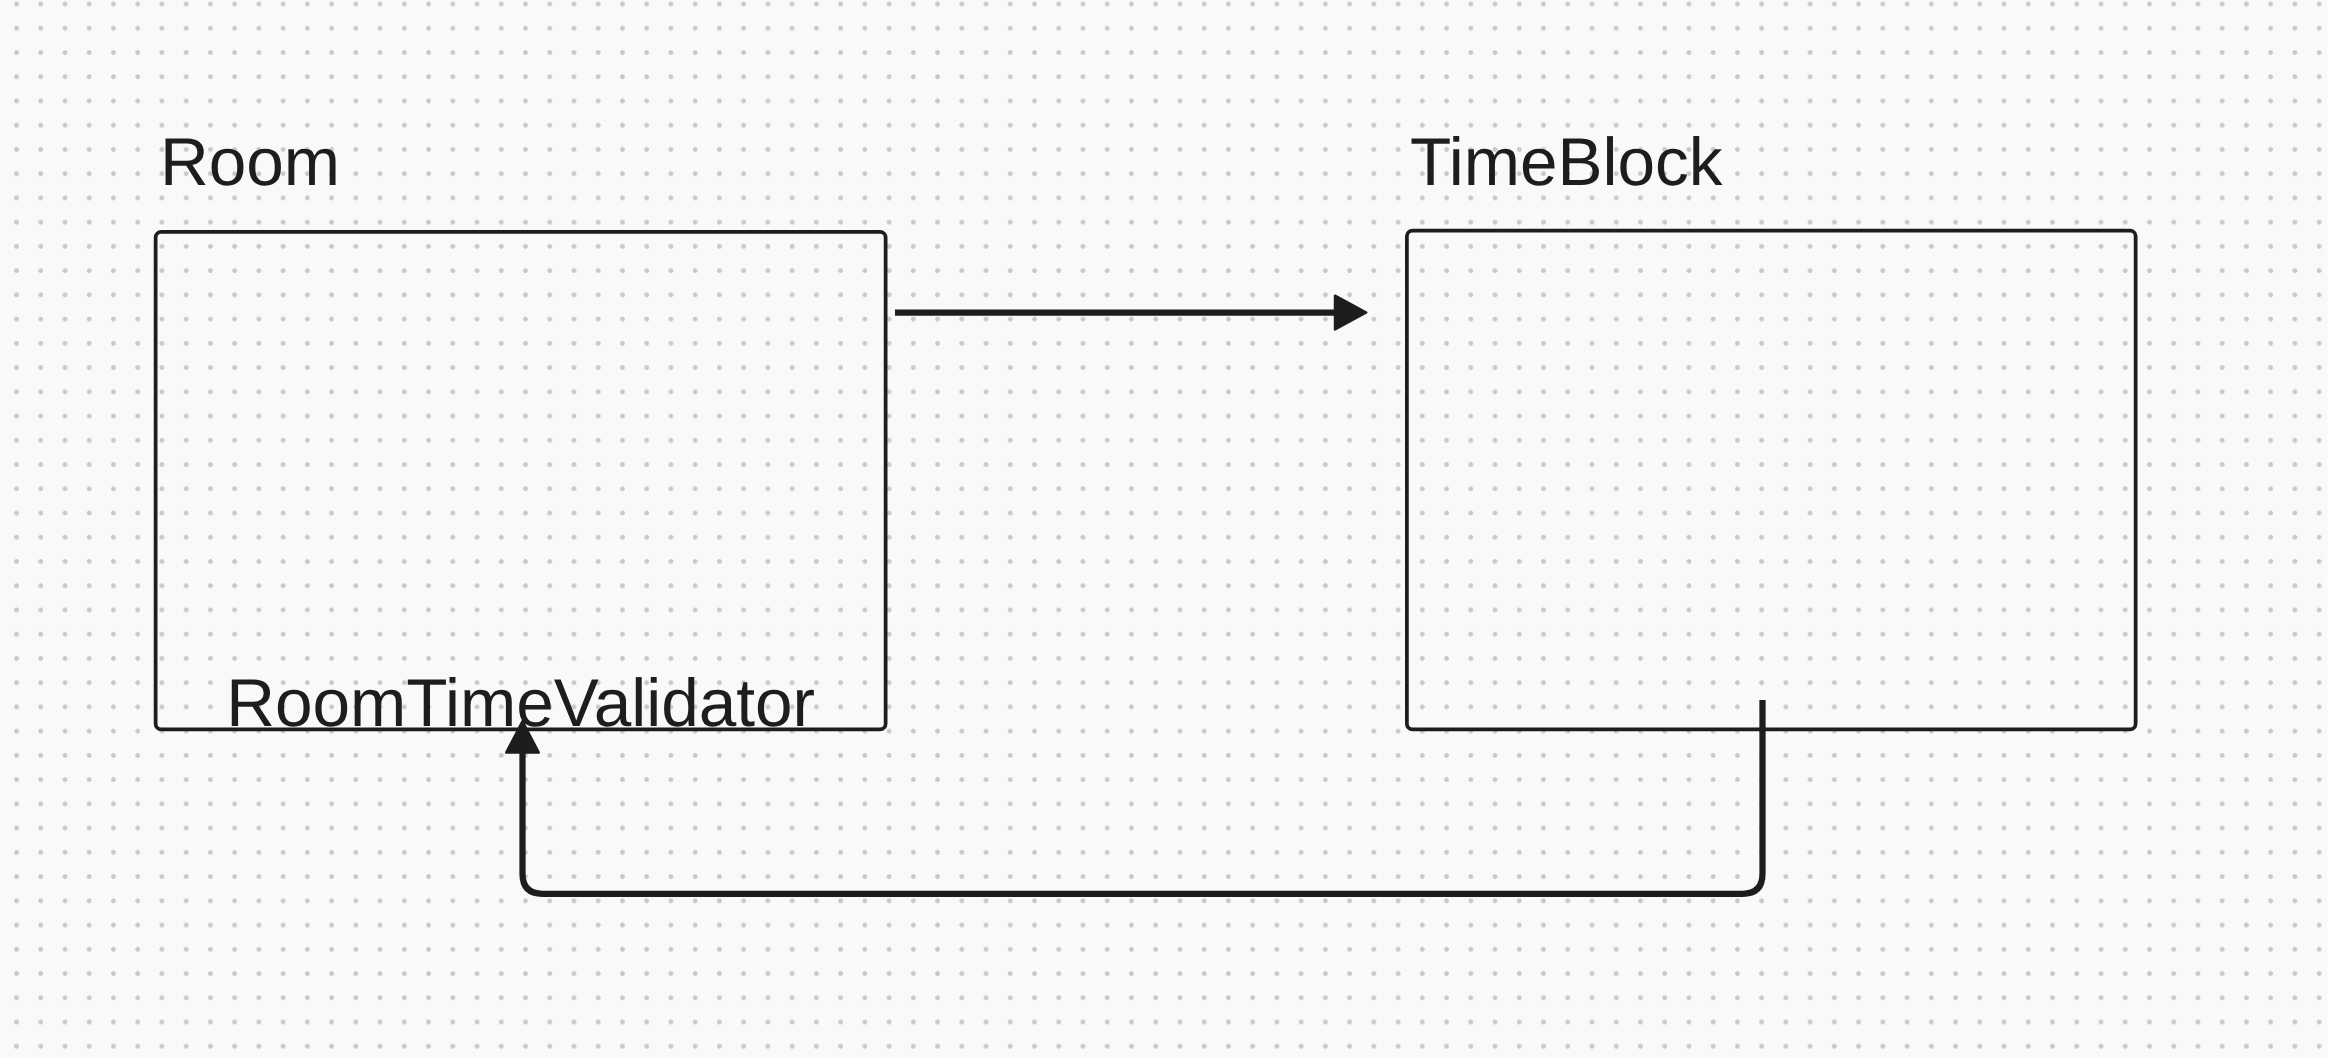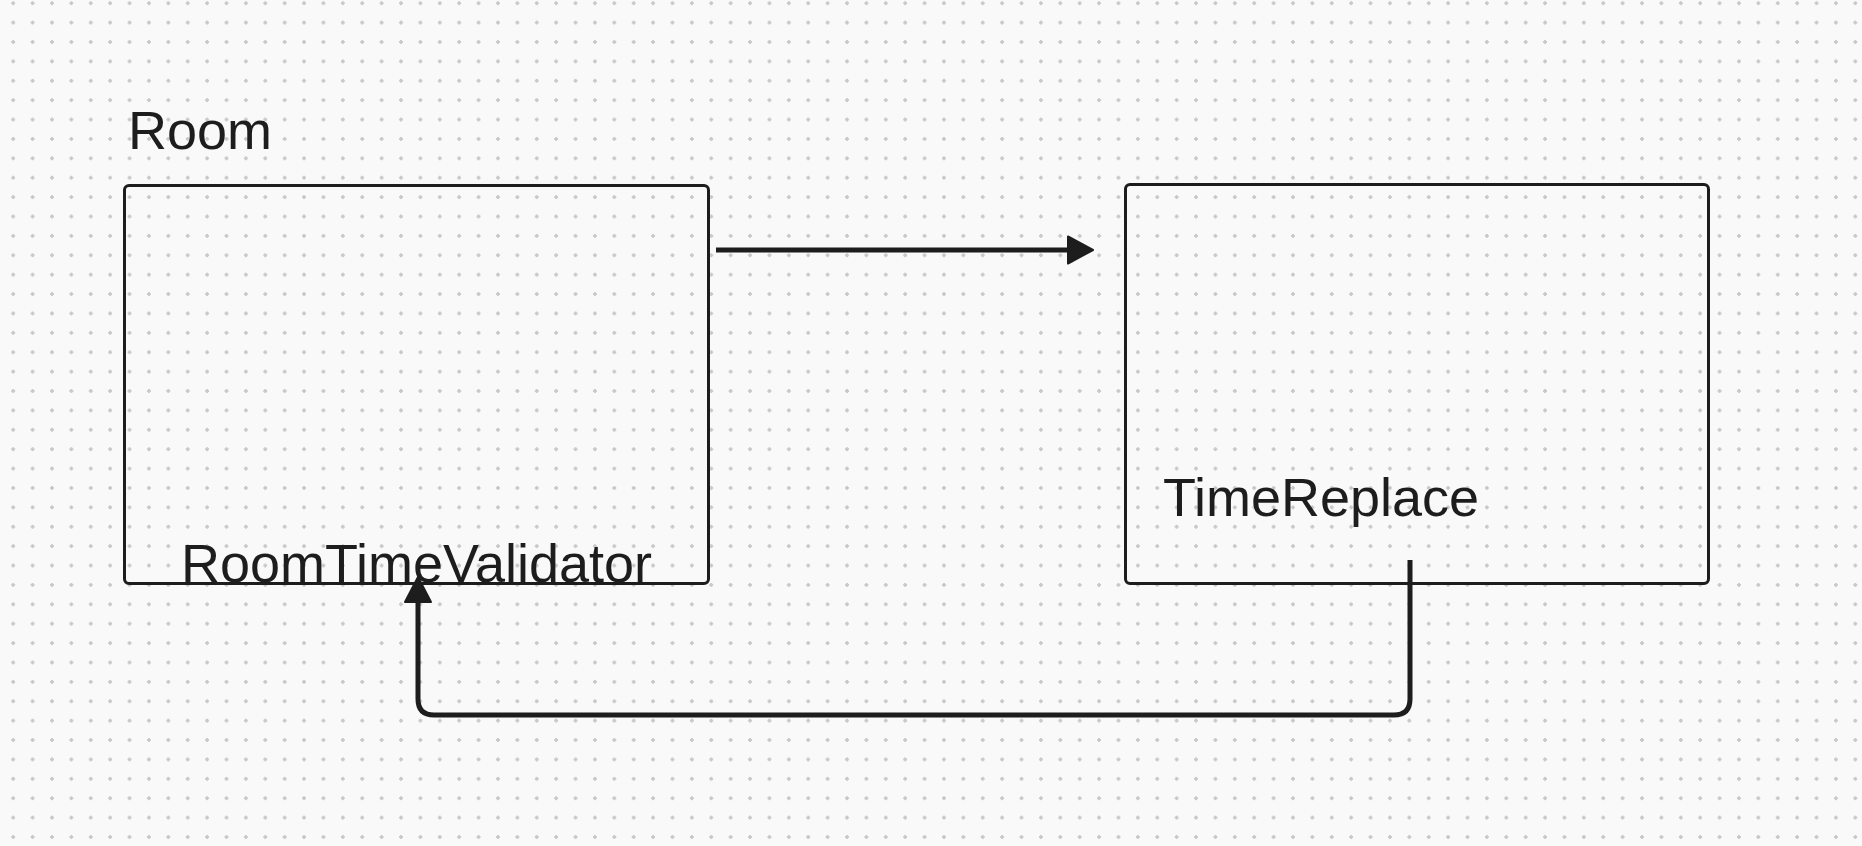--- a/index.html
+++ b/index.html
@@ -74,16 +74,16 @@
     <g>
       <path d="M 1410 560 L 1410 699 Q 1410 715 1394 715 L 434 715 Q 418 715 418 699 L 418 600" fill="none" stroke="currentColor" stroke-width="5" stroke-linecap="butt" stroke-linejoin="round"></path>
       <polygon points="405,602 418,577 431,602" fill="currentColor" stroke="currentColor" stroke-width="2" stroke-linejoin="round"></polygon>
     </g>
   </svg>
 
   <div class="node-title" style="left:128px; top:103px;">Room</div>
   <div class="node-box" style="left:123px; top:184px; width:587px; height:401px;"></div>
   <div class="inner-label centered" style="left:123px; top:504px; width:587px;margin-top:32px;">RoomTimeValidator</div>
 
+  <div class="node-title" style="left:1128px; top:103px;">TimeBlock</div>
   <div class="node-box" style="left:1124px; top:183px; width:586px; height:402px;"></div>
-  <div class="inner-label" style="left:1163px; top:470px;">TimeReplace</div>
 
 </div>
 
 </body></html>

